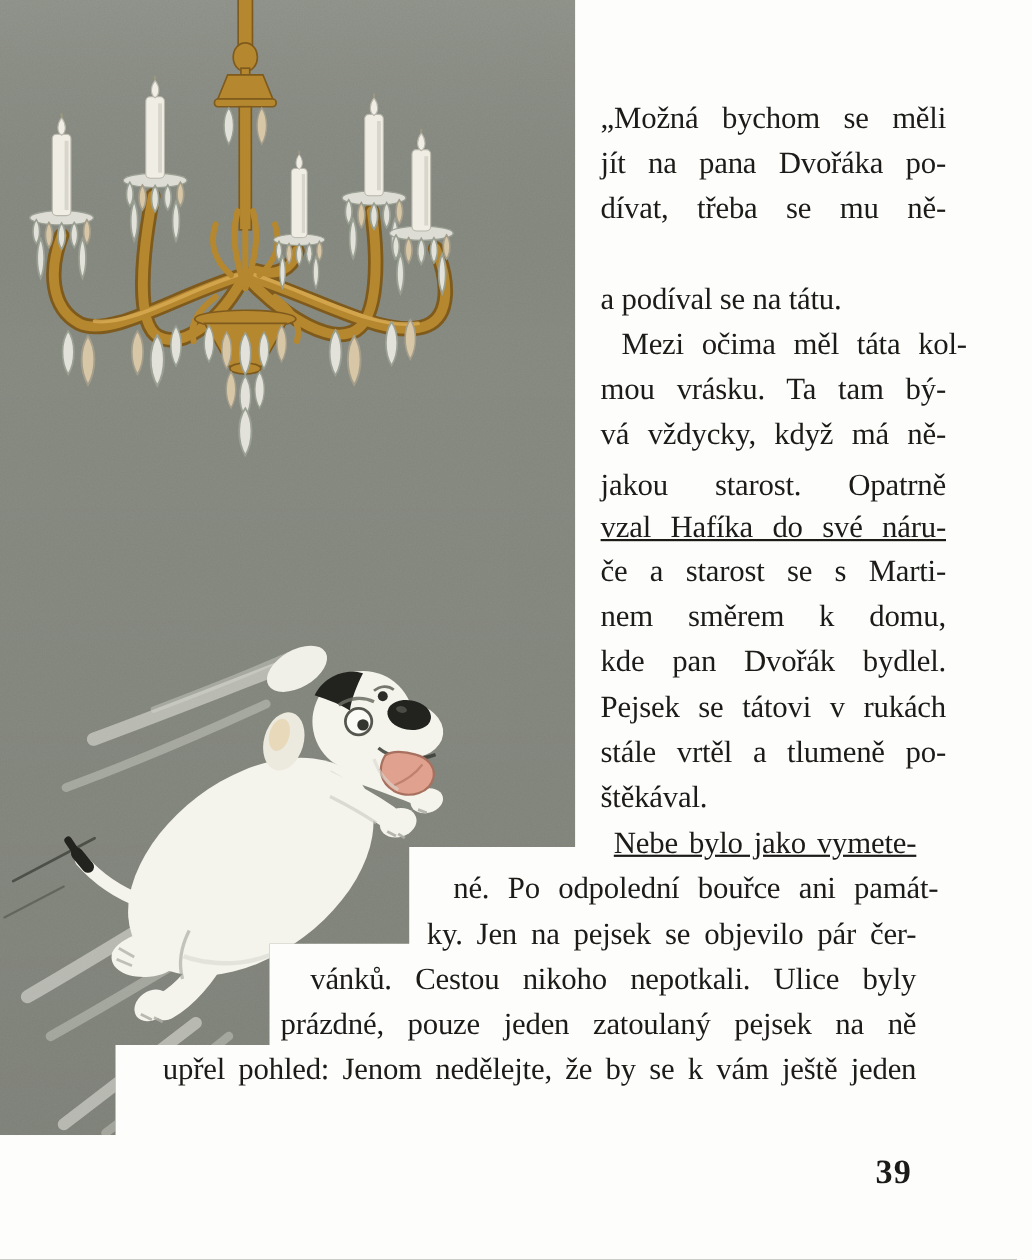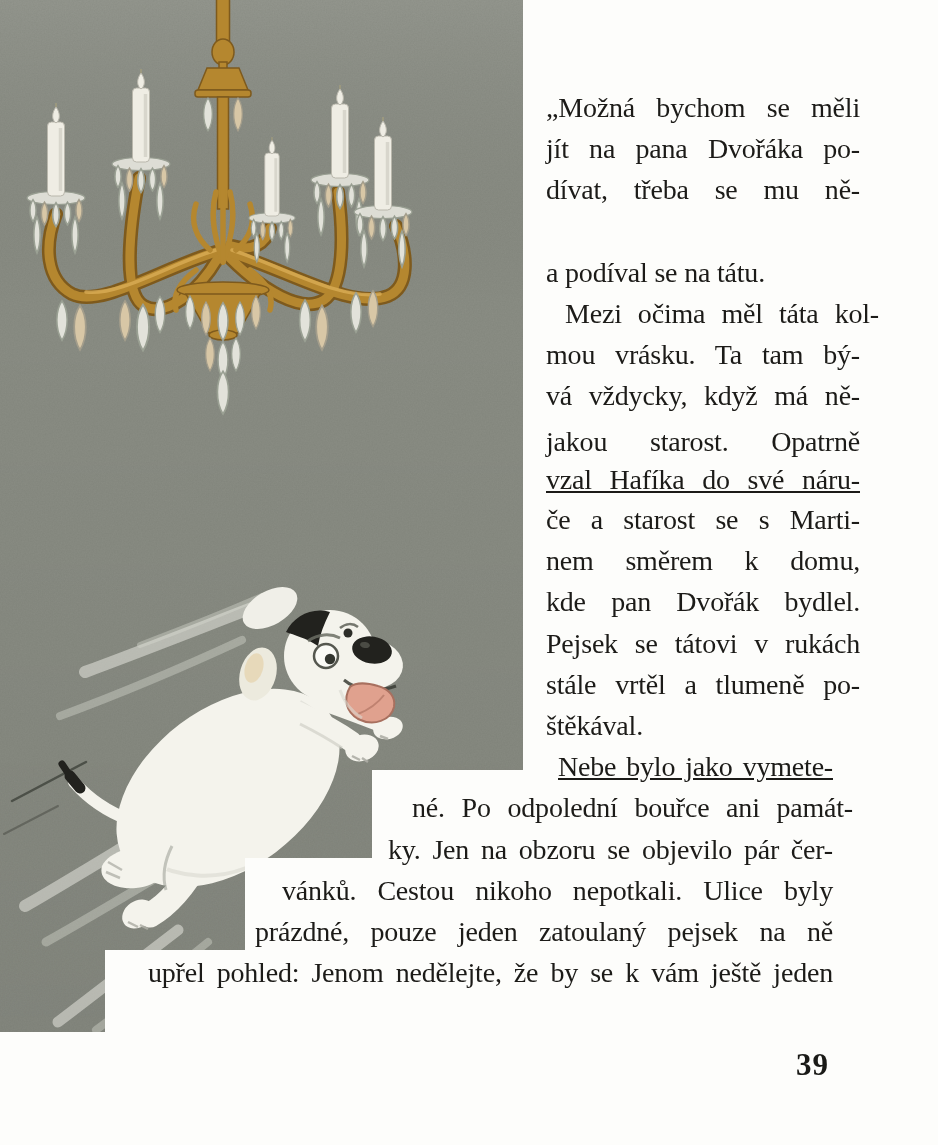--- a/index.html
+++ b/index.html
@@ -226,20 +226,20 @@
       <div class="line" style="left: 546px; width: 314px; top: 421px;">jakou starost. Opatrně</div>
       <div class="line" style="left: 546px; width: 314px; top: 459px; text-decoration: underline;">vzal Hafíka do své náru-</div>
       <div class="line" style="left: 546px; width: 314px; top: 499px;">če a starost se s Marti-</div>
       <div class="line" style="left: 546px; width: 314px; top: 540.2px;">nem směrem k domu,</div>
       <div class="line" style="left: 546px; width: 314px; top: 581.4px;">kde pan Dvořák bydlel.</div>
       <div class="line" style="left: 546px; width: 314px; top: 622.6px;">Pejsek se tátovi v rukách</div>
       <div class="line" style="left: 546px; width: 314px; top: 663.8px;">stále vrtěl a tlumeně po-</div>
       <div class="line end" style="left: 546px; width: 314px; top: 705px;">štěkával.</div>
       <div class="line" style="left: 558px; width: 275px; top: 746.2px; text-decoration: underline;">Nebe bylo jako vymete-</div>
       <div class="line" style="left: 412px; width: 441px; top: 787.4px;">né. Po odpolední bouřce ani památ-</div>
-      <div class="line" style="left: 388px; width: 445px; top: 828.6px;">ky. Jen na obzoru se objevilo pár čer-</div>
+      <div class="line" style="left: 388px; width: 445px; top: 828.6px;">ky. Jen na pejsek se objevilo pár čer-</div>
       <div class="line" style="left: 282px; width: 551px; top: 869.8px;">vánků. Cestou nikoho nepotkali. Ulice byly</div>
       <div class="line" style="left: 255px; width: 578px; top: 911px;">prázdné, pouze jeden zatoulaný pejsek na ně</div>
       <div class="line" style="left: 148px; width: 685px; top: 952.2px;">upřel pohled: Jenom nedělejte, že by se k vám ještě jeden</div>
     </div>
 
   <div class="page-number">39</div>
 </div>
 
 </body></html>

